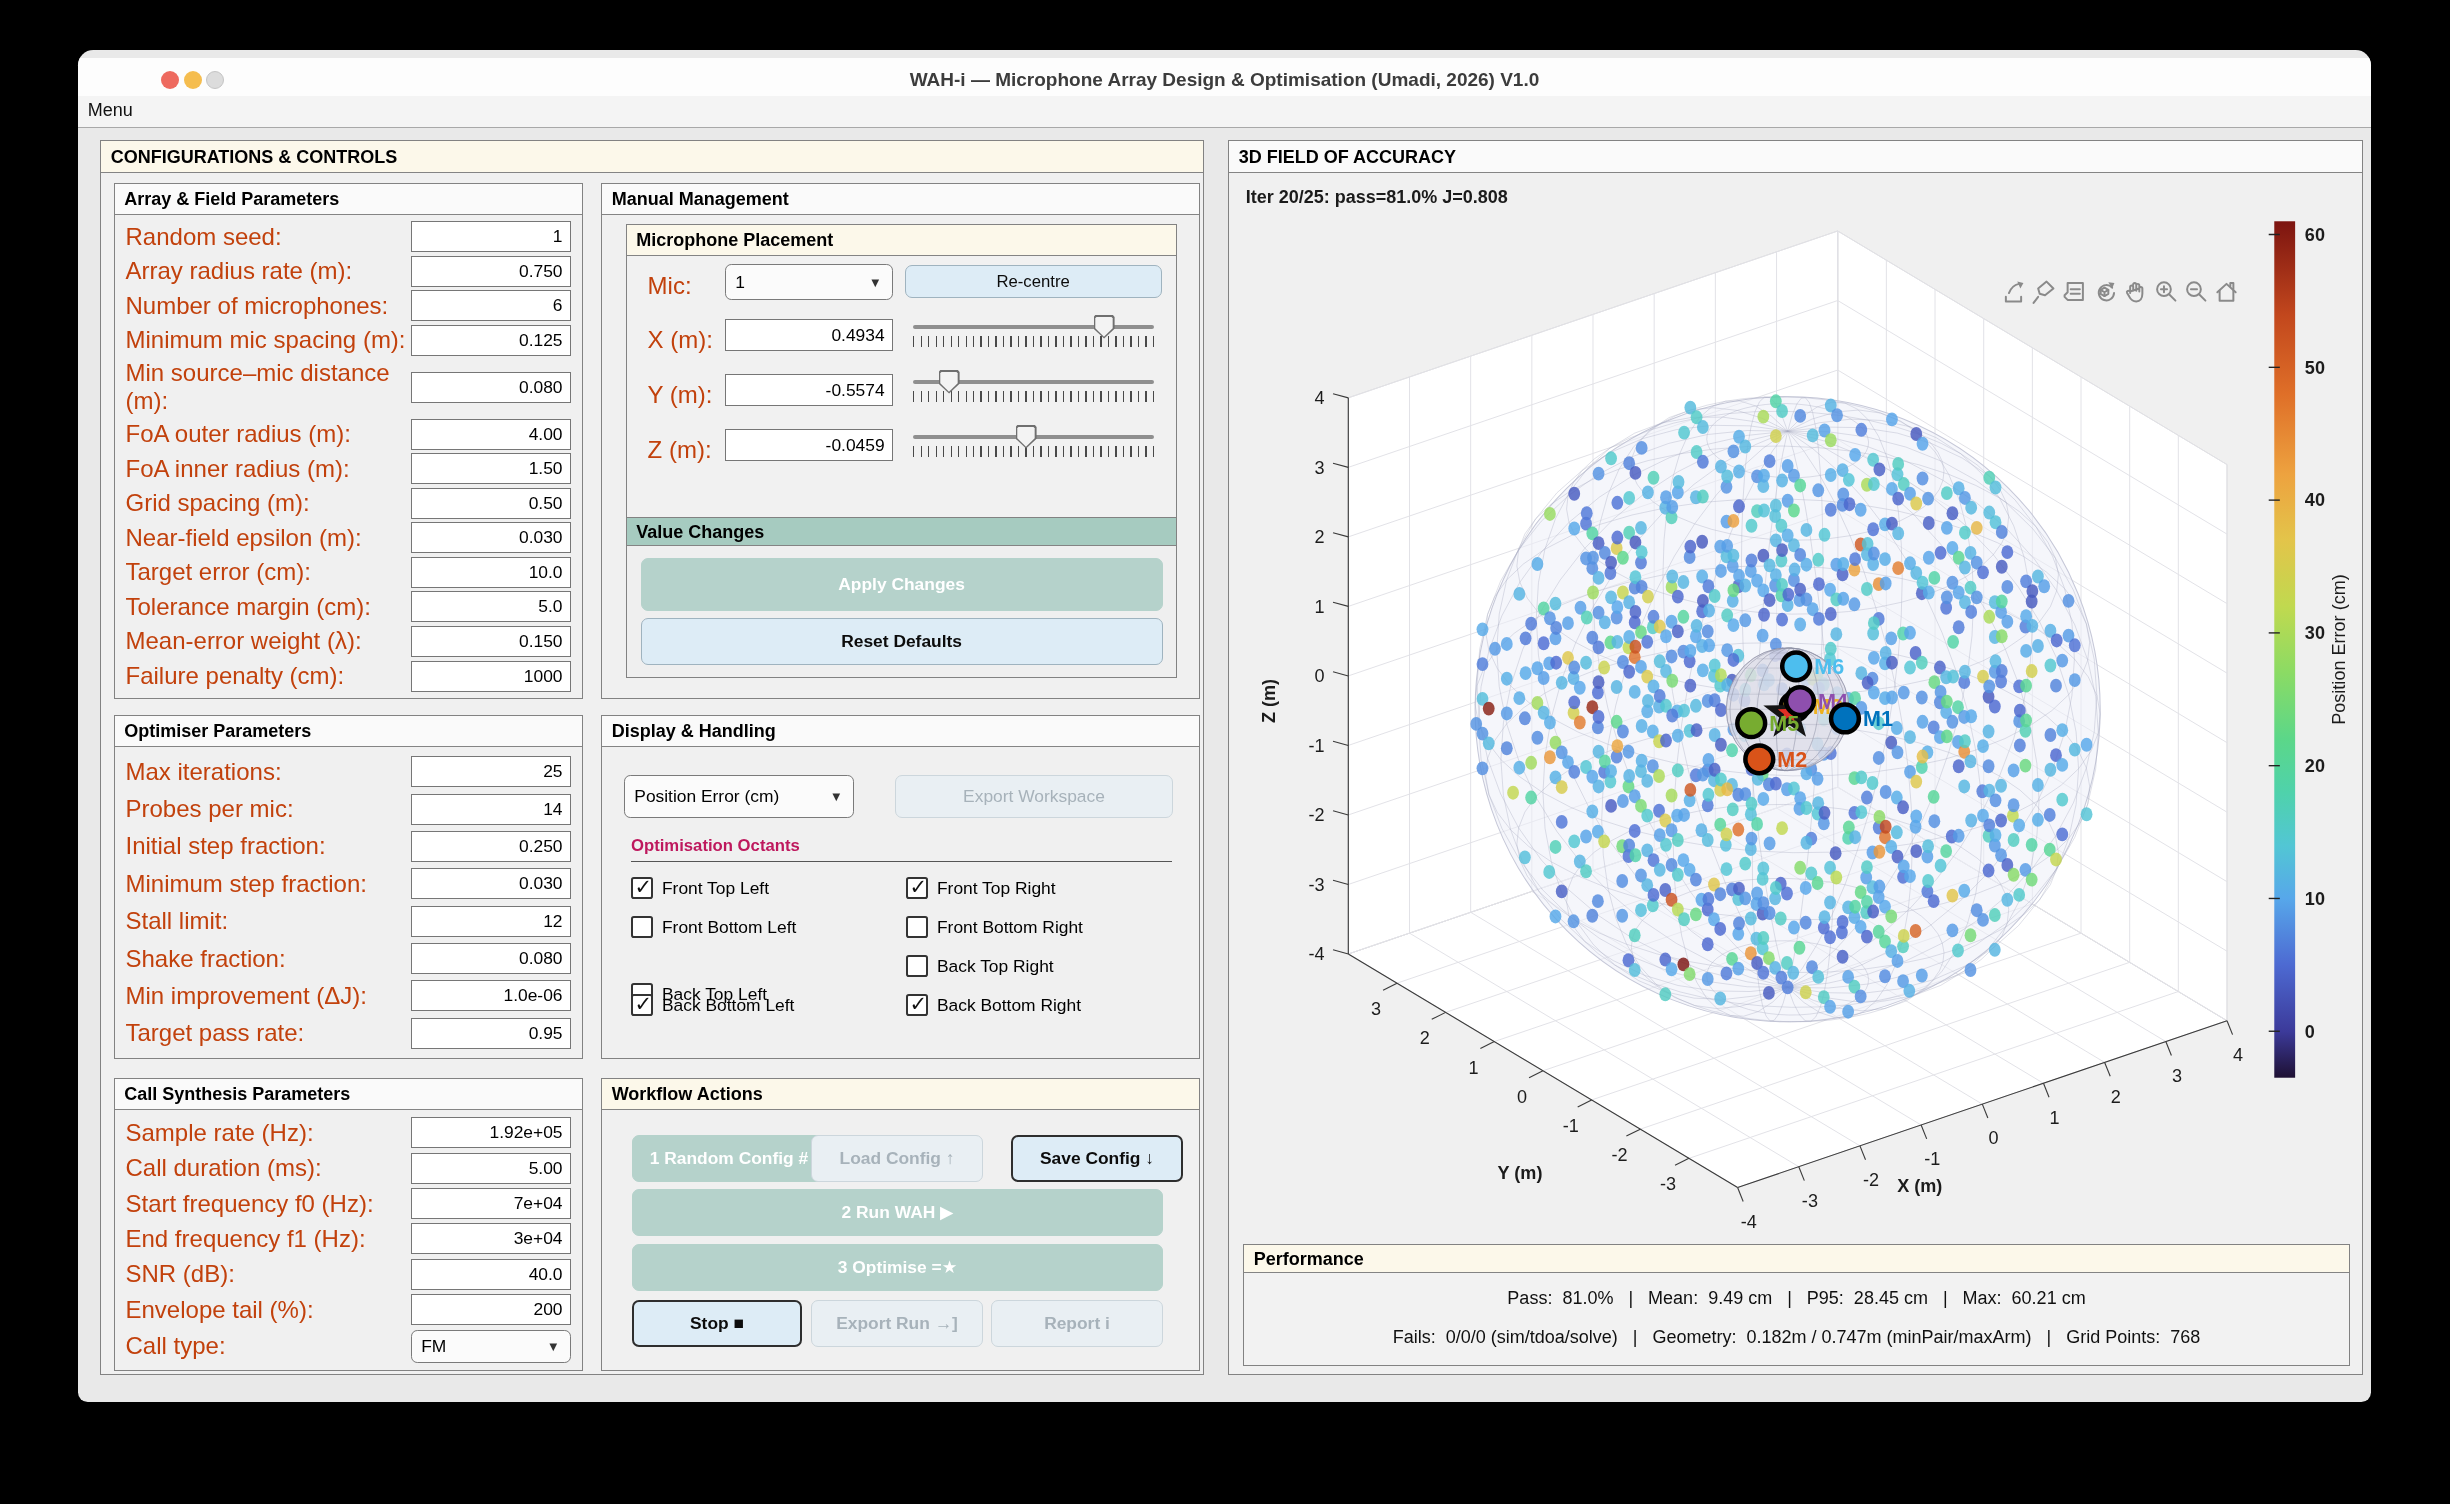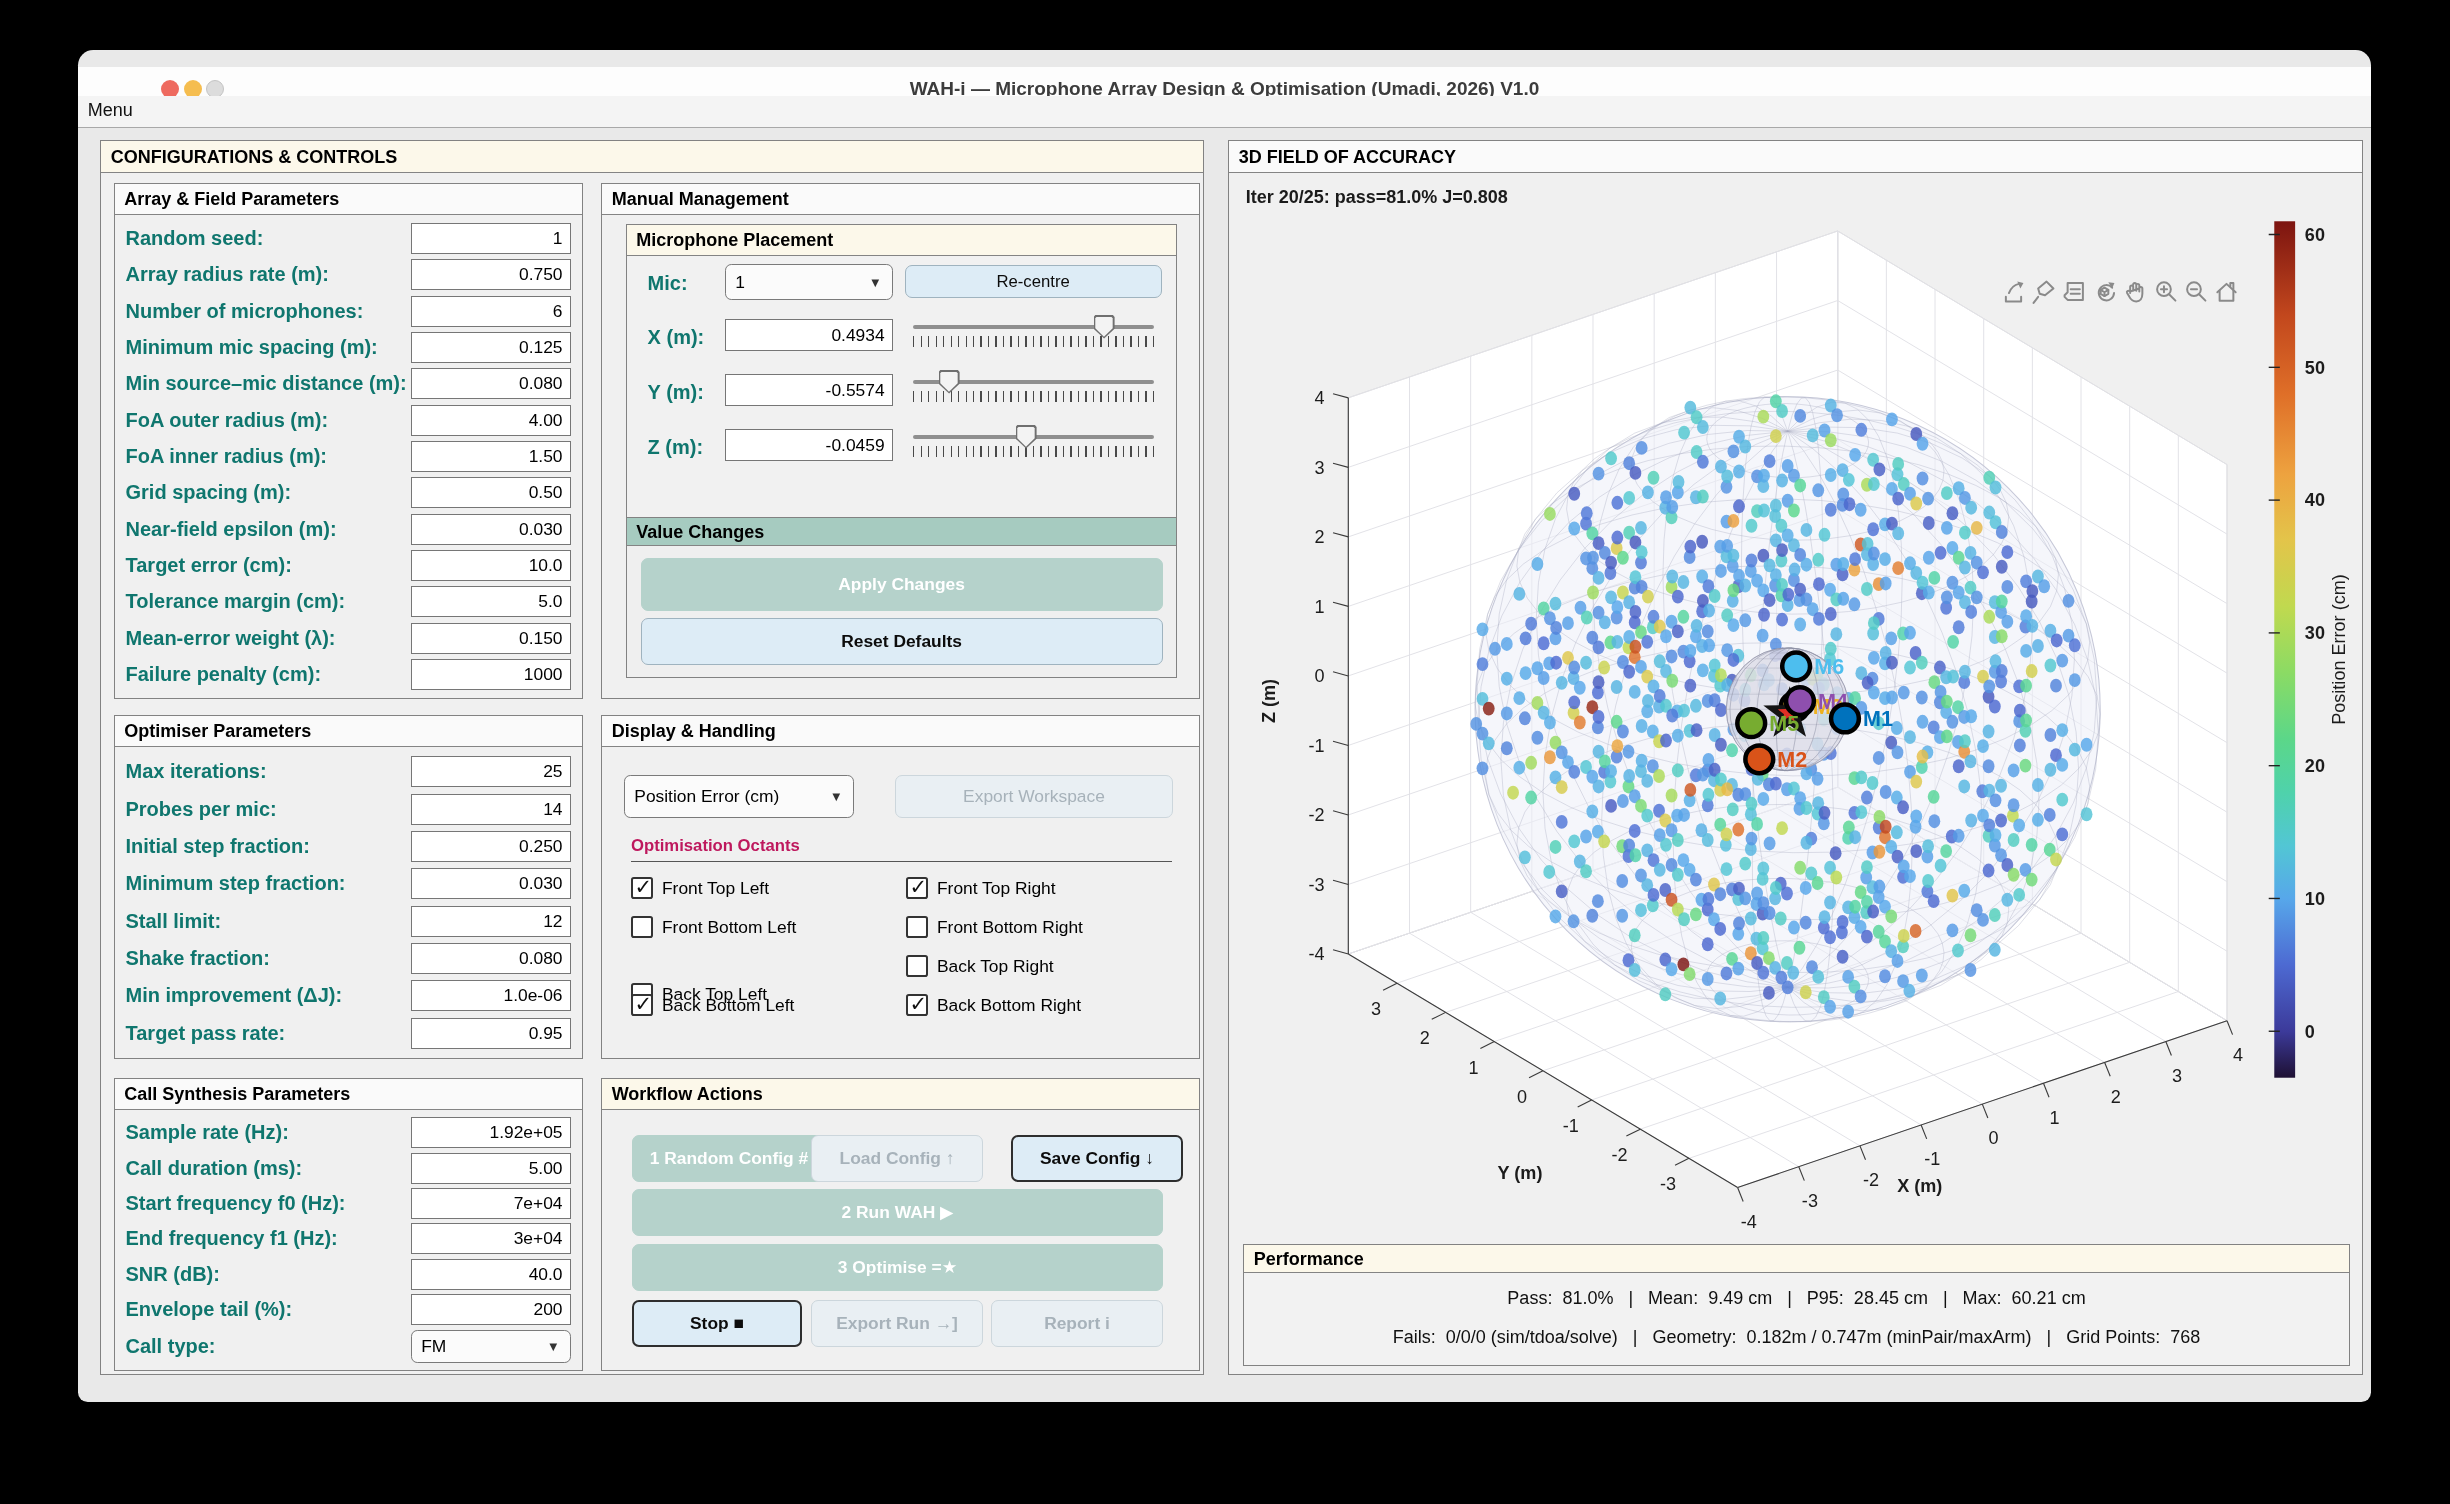--- a/index.html
+++ b/index.html
@@ -1,36 +1,36 @@
 <!DOCTYPE html>
 <html style="font-size:11px"><head>
 <meta charset="utf-8">
 <style>
   html,body{margin:0;padding:0;background:#000;width:2450px;height:1505px;overflow:hidden;
     font-family:"Liberation Sans","DejaVu Sans",sans-serif;-webkit-font-smoothing:antialiased;}
   #window{position:absolute;left:78px;top:50px;width:2293px;height:1352px;background:#e9e9e9;
     border-radius:15.3px 15.3px 9.7px 9.7px;overflow:hidden;}
   
-  #titlebar{position:absolute;left:0;top:17px;width:100%;height:44px;background:#fdfdfd;border-bottom:1.4px solid #c9c9c9;}
+  #titlebar{position:absolute;left:0;top:8px;width:100%;height:44px;background:#fdfdfd;border-bottom:1.4px solid #c9c9c9;}
   .light{position:absolute;top:13.2px;width:18px;height:18px;border-radius:50%;}
   #title{position:absolute;left:0;right:0;top:0;height:44px;line-height:44px;text-align:center;
     font-weight:bold;font-size:19px;color:#3c3c3c;}
   #menubar{position:absolute;left:0;top:46px;width:100%;height:31px;background:#f4f4f4;border-bottom:1.4px solid #a8a8a8;}
   #menubar span{position:absolute;left:9.7px;top:0;line-height:29px;font-size:18px;color:#111;}
   
   .panel{position:absolute;background:#f0f0f0;border:1.4px solid #828282;box-sizing:border-box;}
   .phead{position:absolute;left:0;top:0;right:0;height:31px;line-height:31px;background:#fafafa;
     border-bottom:1.4px solid #848484;font-weight:bold;font-size:18px;color:#000;padding-left:9.7px;box-sizing:border-box;
     white-space:nowrap;overflow:hidden;}
   .phead.cream{background:#fcf8ea;}
   .phead.teal{background:#a6cbc0;height:28px;line-height:28px;}
   .pbody{position:absolute;left:0;right:0;top:31px;bottom:0;display:flex;flex-direction:column;
     justify-content:space-evenly;padding:2.8px 11px;box-sizing:border-box;}
   .prow{display:flex;justify-content:space-between;align-items:center;}
-  .plab{font-weight:bold;font-size:20px;color:#0f766e;}
+  .plab{font-weight:normal;font-size:24px;color:#c2410c;}
   .pinput{width:160px;height:31px;box-sizing:border-box;border:1.4px solid #767676;background:#fff;
     text-align:right;font-size:17.4px;padding:0 7px;font-family:inherit;color:#000;}
   .dd{box-sizing:border-box;border:1.4px solid #7a7a7a;border-radius:6.3px;background:#fbfbfb;
     display:flex;align-items:center;justify-content:space-between;padding:0 9.7px;font-size:17.4px;color:#000;}
   .dd .caret{font-size:13.2px;color:#333;}
   .btn{box-sizing:border-box;border-radius:7px;display:flex;align-items:center;justify-content:center;
     font-size:17.4px;font-weight:bold;border:1.4px solid transparent;cursor:default;white-space:pre;}
   .btn.teal{background:#b5d2cb;color:#fff;border-color:#b5d2cb;}
   .btn.blue{background:#ddecf6;color:#0c0c0c;border-color:#9fb3bf;}
   .btn.blue.strong{border:2.1px solid #2e2e2e;}

